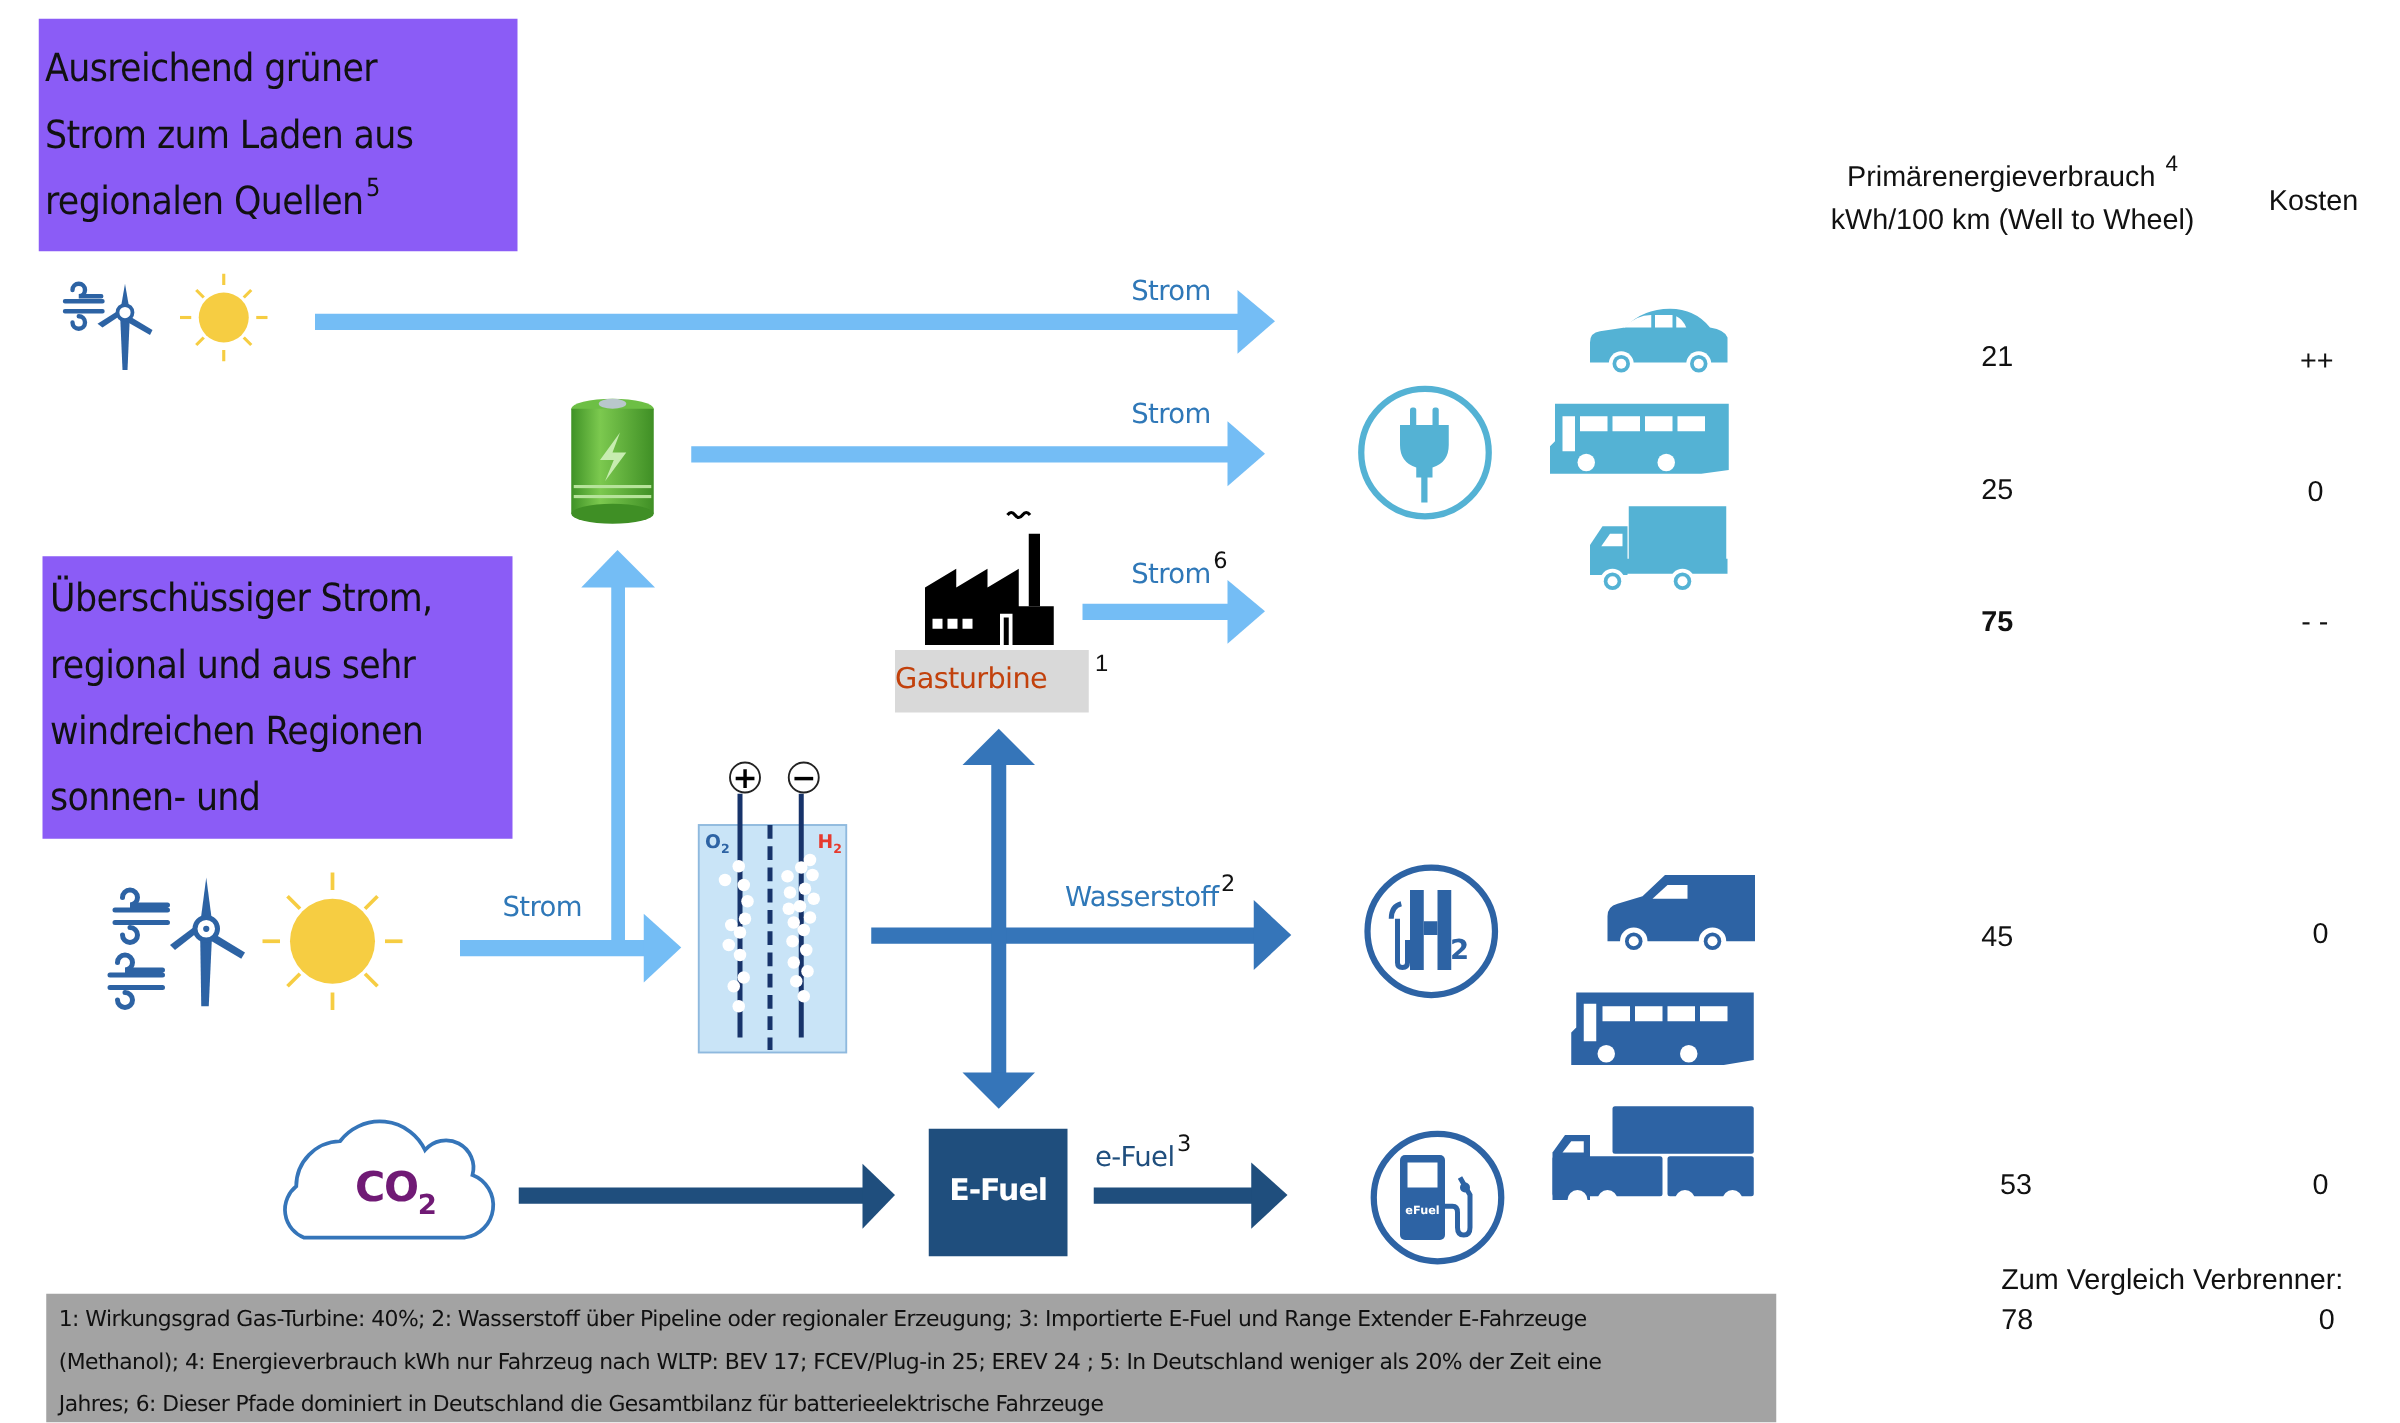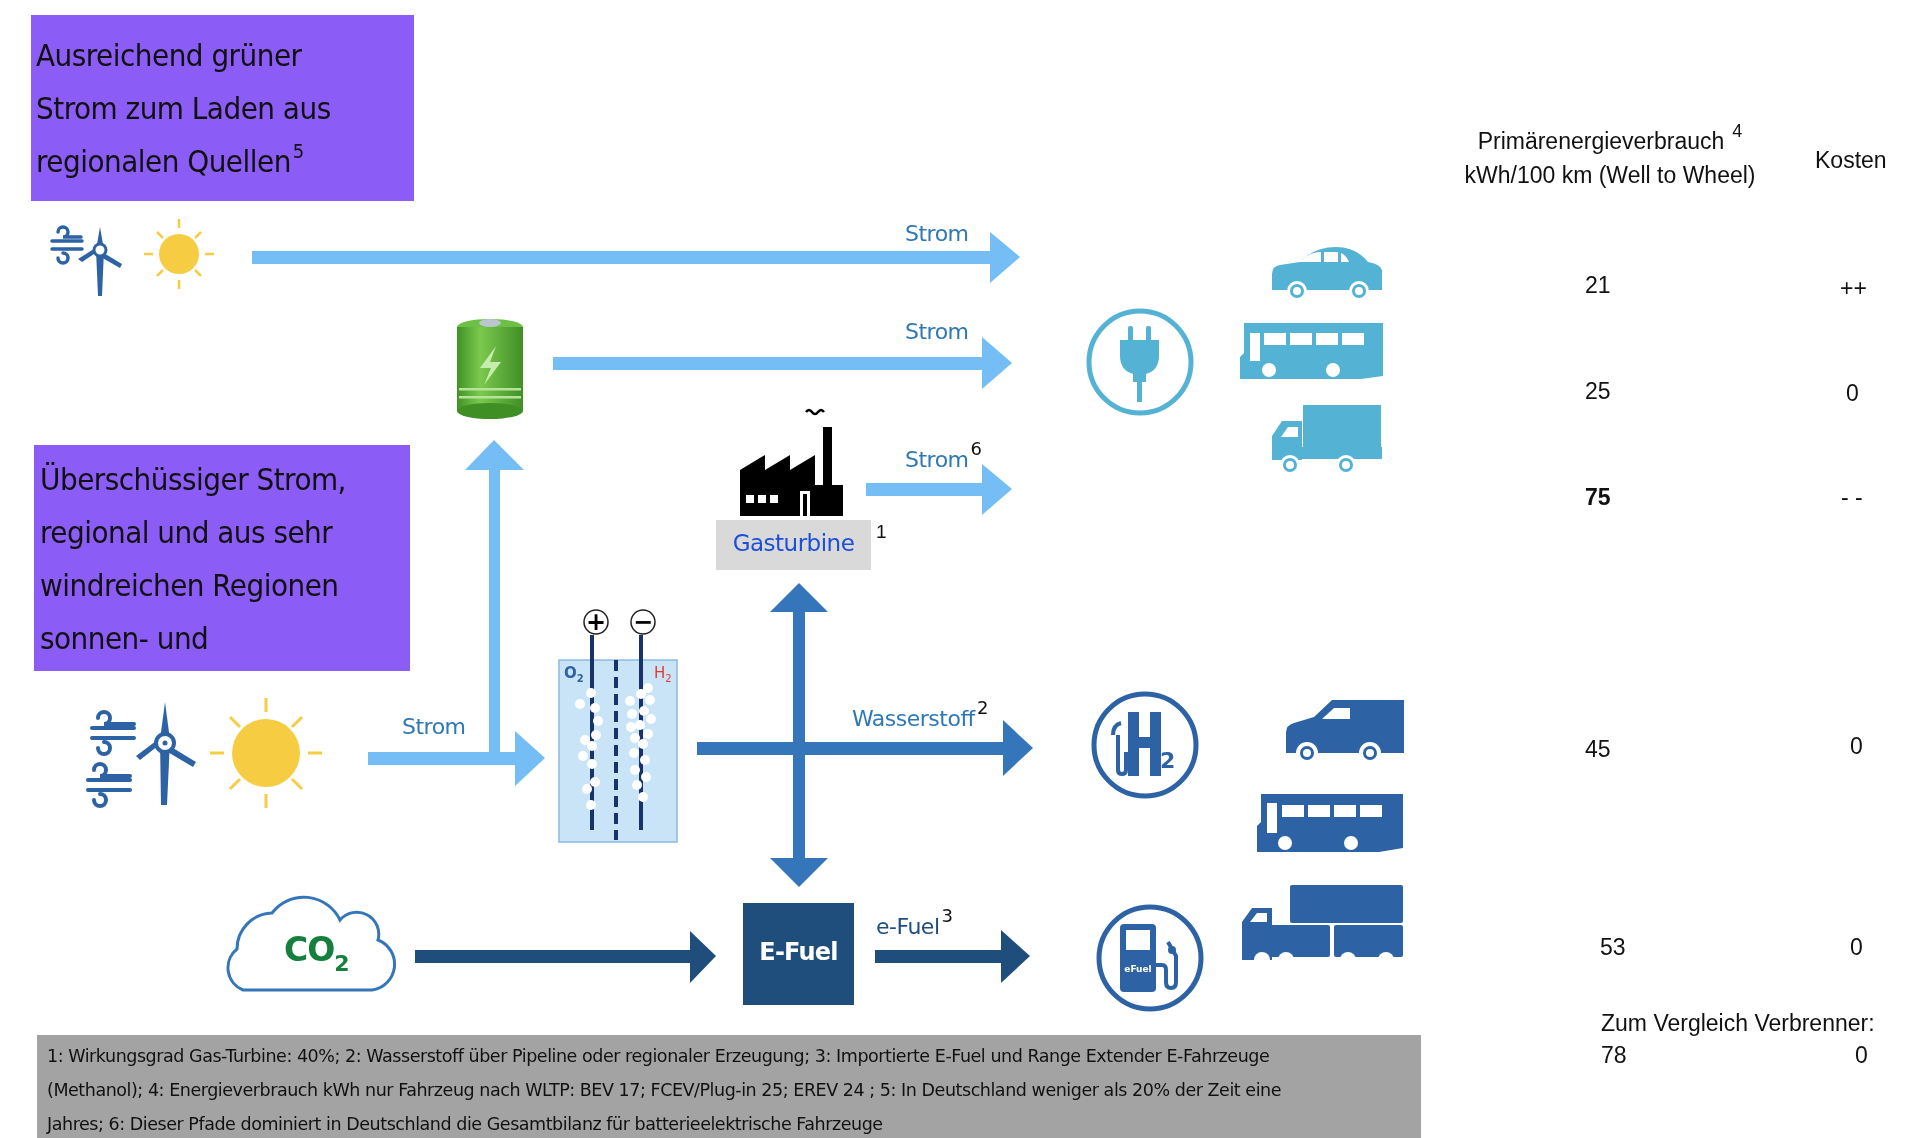--- a/index.html
+++ b/index.html
@@ -299,35 +299,35 @@
   <span>Strom</span><span class="sup">6</span>
 </div>
 <div class="abs lbl lbl-light" style="left:402px;top:714px;">Strom</div>
 <div class="abs lbl lbl-light" style="left:852px;top:706px;">
   <span>Wasserstoff</span><span class="sup">2</span>
 </div>
 <div class="abs lbl lbl-dark" style="left:876px;top:914px;">
   <span>e-Fuel</span><span class="sup">3</span>
 </div>
 
-<div class="abs" style="left:716px;top:530px;width:155px;text-align:center;font-family:'DejaVu Sans',sans-serif;font-size:23px;color:#1d4ed8;letter-spacing:-0.5px;">Gasturbine</div>
+<div class="abs" style="left:716px;top:530px;width:155px;font-family:'DejaVu Sans',sans-serif;font-size:23px;color:#c2410c;letter-spacing:-0.5px;">Gasturbine</div>
 <div class="abs" style="left:876px;top:521px;font-family:'Liberation Sans',sans-serif;font-size:19px;color:#111;">1</div>
 
 <div class="abs" style="left:743px;top:938px;width:111px;text-align:center;font-family:'DejaVu Sans',sans-serif;font-weight:bold;font-size:24px;color:#fff;letter-spacing:-0.8px;">E-Fuel</div>
 
-<div class="abs" style="left:284px;top:930px;font-family:'DejaVu Sans',sans-serif;font-weight:bold;font-size:33px;color:#15803d;letter-spacing:-1px;">
+<div class="abs" style="left:284px;top:930px;font-family:'DejaVu Sans',sans-serif;font-weight:bold;font-size:33px;color:#701a75;letter-spacing:-1px;">
   <span>CO</span><span style="font-size:22px;position:relative;top:10px;">2</span>
 </div>
 
 <div class="abs" style="left:584px;top:605px;width:24px;text-align:center;font-family:'DejaVu Sans',sans-serif;font-weight:bold;font-size:24px;color:#000;line-height:34px;">+</div>
 <div class="abs" style="left:631px;top:605px;width:24px;text-align:center;font-family:'DejaVu Sans',sans-serif;font-weight:bold;font-size:24px;color:#000;line-height:34px;">−</div>
 <div class="abs" style="left:564px;top:664px;font-family:'DejaVu Sans',sans-serif;font-weight:bold;font-size:15px;color:#2d63a4;">
   <span>O</span><span style="font-size:10px;position:relative;top:4px;">2</span>
 </div>
-<div class="abs" style="left:654px;top:664px;font-family:'DejaVu Sans',sans-serif;font-weight:normal;font-size:15px;color:#e63a2e;">
+<div class="abs" style="left:654px;top:664px;font-family:'DejaVu Sans',sans-serif;font-weight:bold;font-size:15px;color:#e63a2e;">
   <span>H</span><span style="font-size:10px;position:relative;top:4px;">2</span>
 </div>
 
 <div class="abs" style="left:1160px;top:748px;font-family:'DejaVu Sans',sans-serif;font-weight:bold;font-size:22px;color:#2d63a4;">2</div>
 <div class="abs" style="left:1120px;top:964px;width:36px;text-align:center;font-family:'DejaVu Sans',sans-serif;font-weight:bold;font-size:9px;color:#fff;">eFuel</div>
 
 <div class="abs tbl" style="left:1440px;top:125px;width:340px;text-align:center;line-height:32px;">
   <div><span>Primärenergieverbrauch</span><span style="font-size:18px;position:relative;top:-12px;margin-left:8px;">4</span></div>
   <div>kWh/100 km (Well to Wheel)</div>
 </div>

